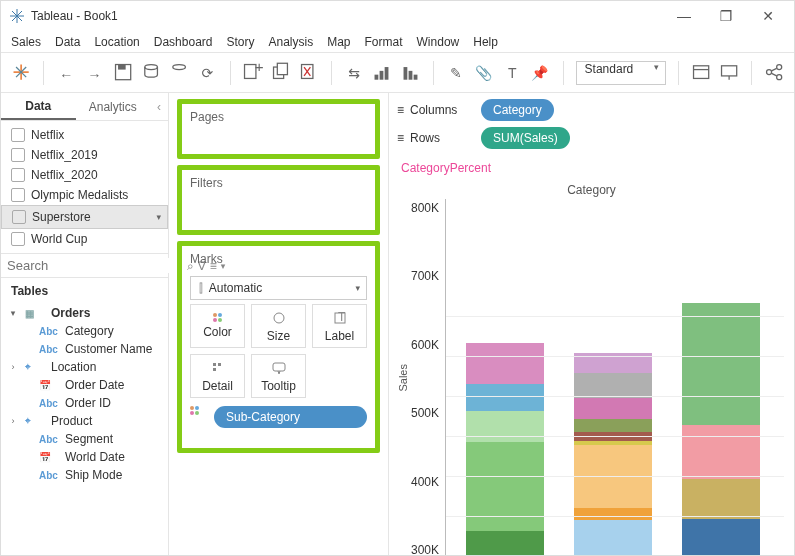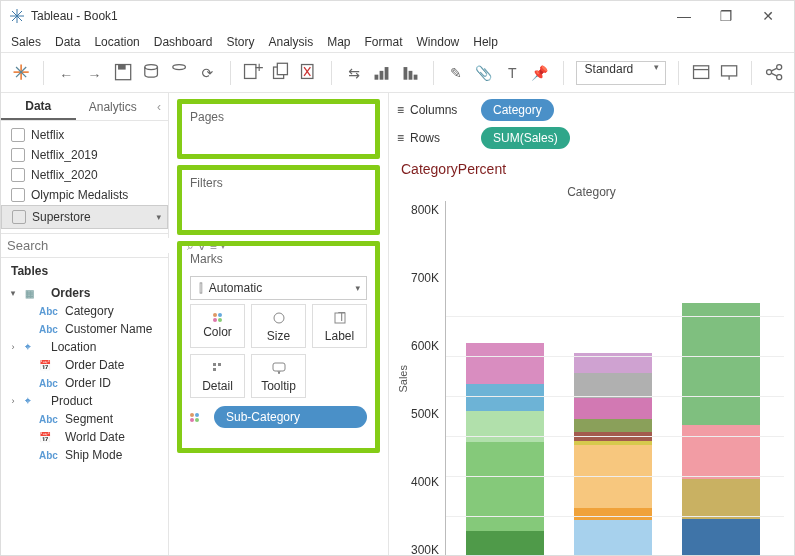--- a/index.html
+++ b/index.html
@@ -39,28 +39,28 @@
 .card{border:5px solid #84cc16;border-radius:2px}
 .cardhdr{padding:6px 8px;color:#666}
 .marksel{border:1px solid #ccc;height:24px;display:flex;align-items:center;padding:0 8px;margin:4px 8px;position:relative}
 .marksel::after{content:"▾";position:absolute;right:6px;font-size:9px;color:#666}
 .markgrid{display:grid;grid-template-columns:repeat(3,1fr);gap:6px;padding:0 8px 8px 8px}
 .markbtn{border:1px solid #ddd;height:44px;display:flex;flex-direction:column;align-items:center;justify-content:center;gap:3px;color:#555;font-size:11px}
 .markbtn svg{width:16px;height:16px}
 .pill{border-radius:12px;height:22px;display:inline-flex;align-items:center;padding:0 12px;color:#fff;font-size:12px}
 .pill.blue{background:#4a90c8}
 .pill.green{background:#2fa68a}
-.markpill{margin:0 8px 20px 8px;display:flex;align-items:center;gap:6px}
+.markpill{margin:0 8px 20px 8px;display:flex;align-items:flex-start;gap:6px}
 .markpill .pill{flex:1}
 .markpill .dots{width:18px;text-align:center}
 .right{flex:1;display:flex;flex-direction:column}
 .shelves{padding:6px 8px;display:flex;flex-direction:column;gap:6px}
 .shelf{display:flex;align-items:center;gap:14px}
 .shelf .shlabel{width:70px;color:#666;display:flex;align-items:center;gap:6px}
-.vizhdr{font-size:14px;color:#7f1d1d;padding:6px 12px}
+.vizhdr{font-size:12px;color:#ec4899;padding:6px 12px}
 .viztitle{text-align:center;color:#555;font-size:12px;padding:2px 0}
 .chart{flex:1;display:flex;padding:0 10px 0 6px;overflow:hidden}
 .yaxislabel{writing-mode:vertical-rl;transform:rotate(180deg);text-align:center;font-size:11px;color:#555;padding:0 2px;align-self:center}
 .yaxis{display:flex;flex-direction:column;justify-content:space-between;align-items:flex-end;padding:2px 6px 0 0;font-size:11px;color:#555}
 .plot{flex:1;position:relative;border-left:1px solid #bbb;display:flex;align-items:flex-end;gap:30px;padding:0 14px 0 20px}
 .gridline{position:absolute;left:0;right:0;border-top:1px solid #eee}
 .bar{width:78px;display:flex;flex-direction:column-reverse}
 .seg{width:100%}
 .dotsicon{display:inline-grid;grid-template-columns:4px 4px;grid-gap:1px}
 .dotsicon i{width:4px;height:4px;border-radius:50%}
@@ -225,20 +225,24 @@
           <span>Netflix_2020</span>
         </div>
       <div class="dsitem">
           <span class="dsicon"></span>
           <span>Olympic Medalists</span>
         </div>
       <div class="dsitem sel">
           <span class="dsicon"></span>
           <span>Superstore</span>
         </div>
+      <div class="dsitem">
+          <span class="dsicon"></span>
+          <span>World Cup</span>
+        </div>
     </div>
     <div class="searchrow">
       <input placeholder="Search" style="">
       <span style="color:#888">⌕</span>
       <span style="color:#888">∇</span>
       <span style="color:#888">≡</span>
       <span style="color:#888;font-size:9px">▾</span>
     </div>
     <div class="tableshdr">Tables</div>
     <div class="fieldlist">

